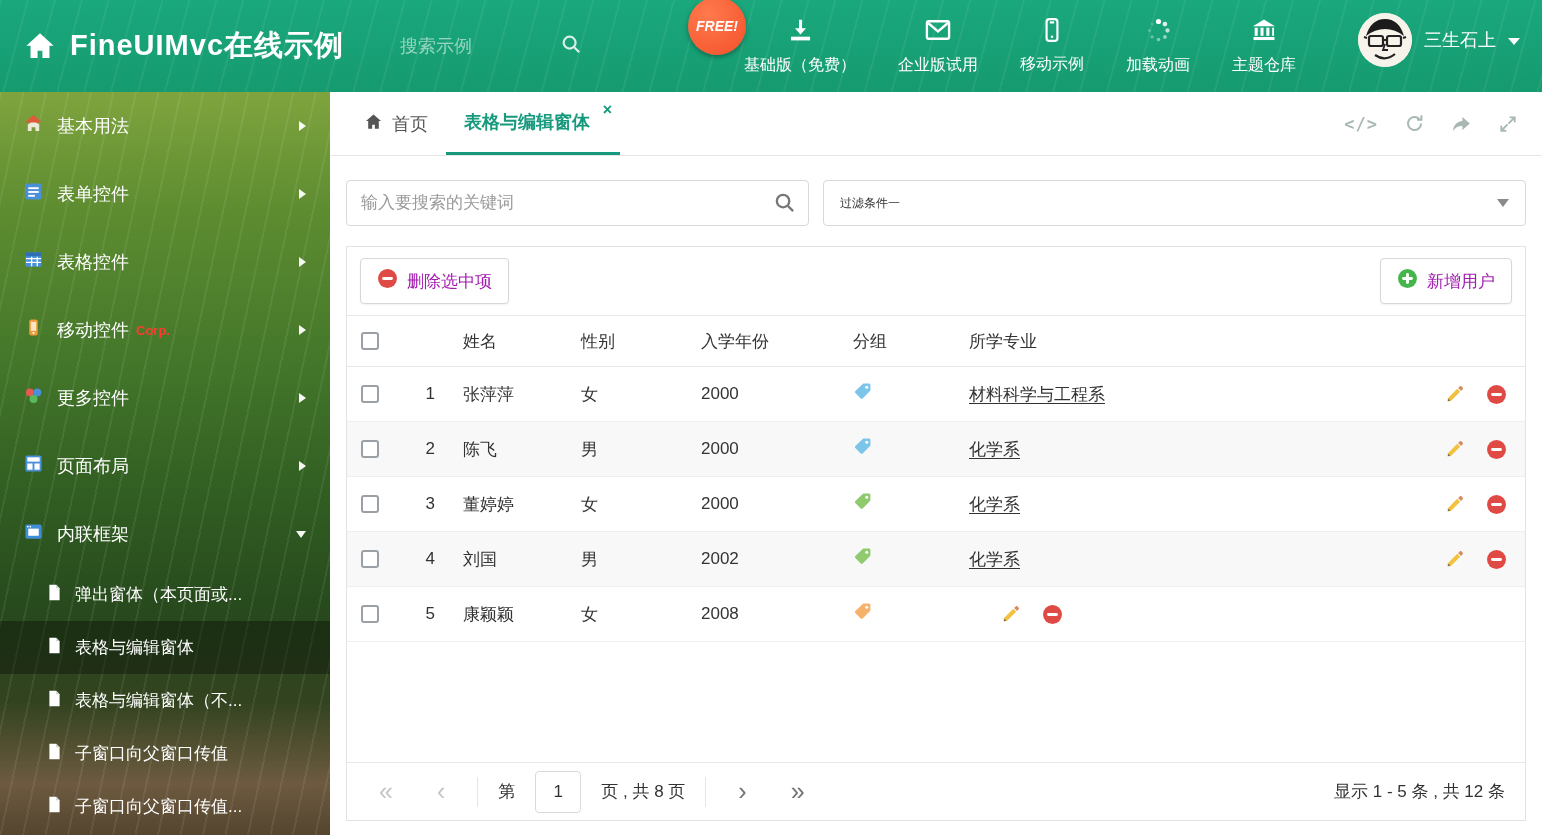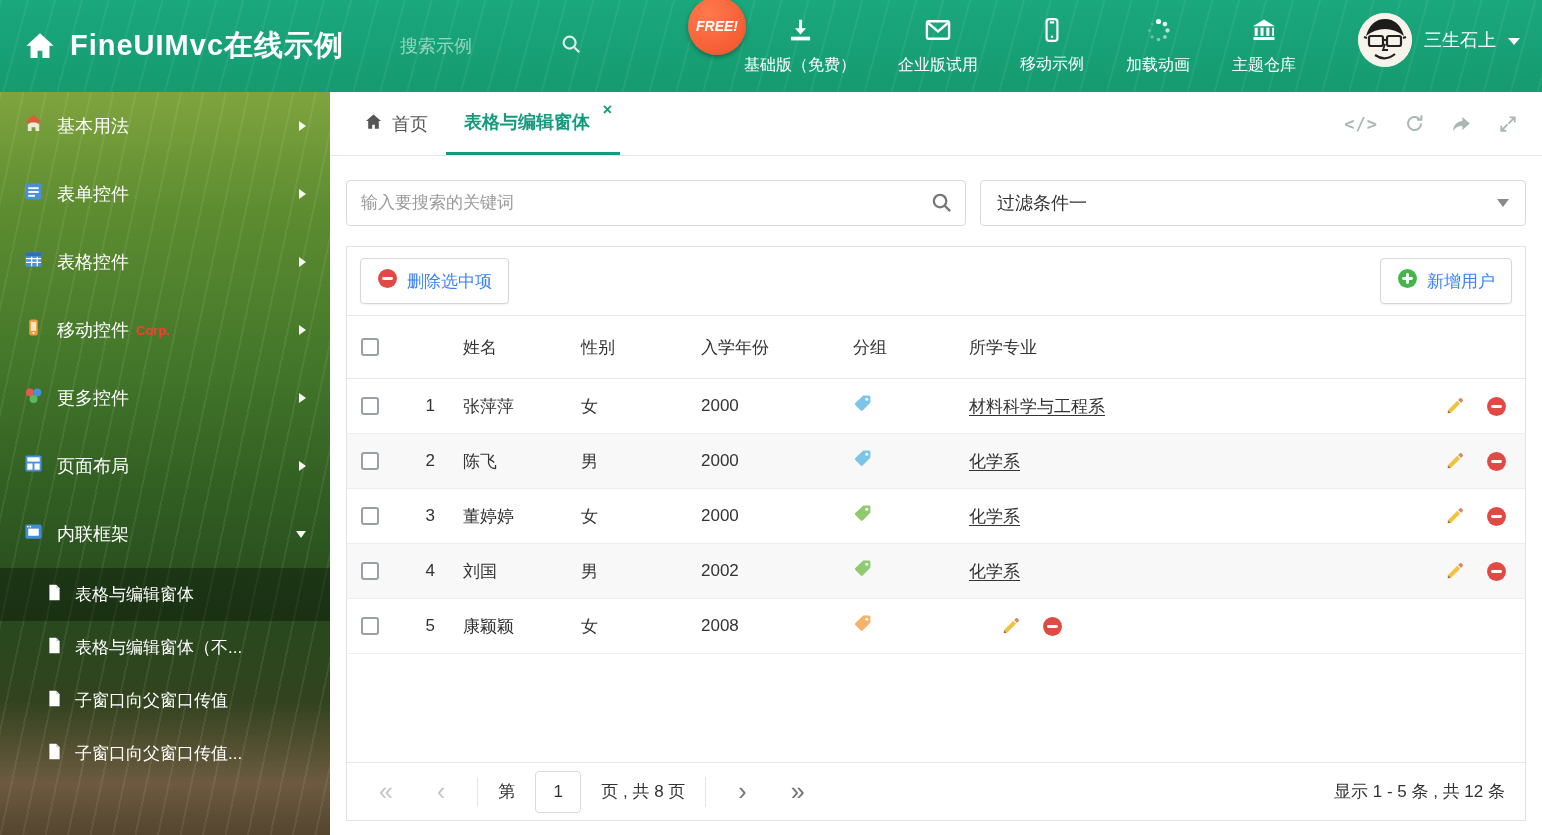--- a/index.html
+++ b/index.html
@@ -45,35 +45,35 @@
   .tabbar{height:64px;border-bottom:1px solid #e6e6e6;display:flex;align-items:stretch;padding-left:16px;}
   .tab{display:flex;align-items:center;gap:9px;padding:10px 18px;font-size:18px;color:#555;cursor:pointer;position:relative;white-space:nowrap;}
   .tab.active{color:#17997d;font-weight:bold;border-bottom:3px solid #17997d;padding-right:30px;}
   .tab-close{position:absolute;top:9px;right:8px;color:#17997d;font-size:16px;font-weight:bold;cursor:pointer;}
   .tab-tools{margin-left:auto;display:flex;align-items:center;gap:26px;padding-right:24px;color:#a8b8b2;}
   .tool-ic{cursor:pointer;display:flex;align-items:center;}
   .code-ic{font-size:17px;font-weight:bold;letter-spacing:1px;font-family:"DejaVu Sans Mono",monospace;}
 
   .content{flex:1;display:flex;flex-direction:column;padding:24px 16px 14px;min-height:0;}
   .filter-row{display:flex;gap:14px;height:46px;margin-bottom:20px;flex:0 0 auto;}
-  .search-box{width:620px;position:relative;}
+  .search-box{width:463px;position:relative;}
   .search-box input{width:100%;height:46px;border:1px solid #d9d9d9;border-radius:4px;padding:0 46px 0 14px;font-size:17px;color:#333;outline:none;}
   .search-box input::placeholder,.hsearch input::placeholder{opacity:1;}
   .search-box input::placeholder{color:#9a9a9a;}
   .search-ic{position:absolute;right:13px;top:11px;cursor:pointer;}
-  .select-box{flex:1;border:1px solid #d9d9d9;border-radius:4px;display:flex;align-items:center;padding:0 16px;font-size:18px;color:#333;cursor:pointer;}
+  .select-box{flex:1;border:1px solid #d9d9d9;border-radius:4px;display:flex;align-items:center;padding:0 16px;font-size:12px;color:#333;cursor:pointer;}
   .caret-d{margin-left:auto;width:0;height:0;border-top:8px solid #8a8a8a;border-left:6px solid transparent;border-right:6px solid transparent;}
 
   .panel{flex:1;border:1px solid #e3e3e3;display:flex;flex-direction:column;min-height:0;}
   .gtoolbar{display:flex;align-items:center;padding:11px 13px;flex:0 0 auto;}
   .btn{display:inline-flex;align-items:center;gap:9px;height:46px;padding:0 16px;border:1px solid #d8d8d8;border-radius:4px;
-    background:#fff;font-size:17px;color:#3b82f6;cursor:pointer;box-shadow:0 1px 2px rgba(0,0,0,.05);}
+    background:#fff;font-size:17px;color:#a21caf;cursor:pointer;box-shadow:0 1px 2px rgba(0,0,0,.05);}
   .btn.right{margin-left:auto;}
 
-  .thead{display:flex;align-items:center;height:64px;border-top:1px solid #e8e8e8;border-bottom:1px solid #e8e8e8;font-size:17px;color:#333;flex:0 0 auto;}
+  .thead{display:flex;align-items:center;height:52px;border-top:1px solid #e8e8e8;border-bottom:1px solid #e8e8e8;font-size:17px;color:#333;flex:0 0 auto;}
   .trow{display:flex;align-items:center;height:55px;border-bottom:1px solid #eeeeee;font-size:17px;}
   .tbody .trow:nth-child(even){background:#f8f8f8;}
   .c-check{width:46px;display:flex;justify-content:center;}
   .c-num{width:56px;text-align:right;padding-right:14px;}
   .c-name{width:132px;padding-left:14px;}
   .c-gender{width:120px;}
   .c-year{width:152px;}
   .c-group{width:116px;display:flex;align-items:center;}
   .c-major{flex:1;}
   .c-actions{width:112px;display:flex;align-items:center;gap:20px;justify-content:flex-end;padding-right:18px;}
@@ -250,20 +250,27 @@
     <span><svg viewBox="0 0 20 20" width="19" height="19">
           <rect x="1.5" y="2.5" width="17" height="15" rx="2" fill="#3f8fd6"></rect>
           <rect x="4.5" y="7" width="11" height="7.5" fill="#fff"></rect>
           <circle cx="4" cy="4.8" r=".9" fill="#fff"></circle>
           <circle cx="6.6" cy="4.8" r=".9" fill="#fff"></circle>
         </svg></span>
     <span class="lbl">内联框架</span>
     <span class="arrow-d"></span>
   </div>
 
+  <div class="sub-item">
+    <span><svg viewBox="0 0 20 20" width="17" height="17">
+          <path d="M4 1h8l4 4v14H4z" fill="#fff"></path>
+          <path d="M12 1v4h4z" fill="#c9d2c9"></path>
+        </svg></span>
+    <span class="lbl">弹出窗体（本页面或...</span>
+  </div>
   <div class="sub-item active">
     <span><svg viewBox="0 0 20 20" width="17" height="17">
           <path d="M4 1h8l4 4v14H4z" fill="#fff"></path>
           <path d="M12 1v4h4z" fill="#c9d2c9"></path>
         </svg></span>
     <span class="lbl">表格与编辑窗体</span>
   </div>
   <div class="sub-item">
     <span><svg viewBox="0 0 20 20" width="17" height="17">
           <path d="M4 1h8l4 4v14H4z" fill="#fff"></path>

